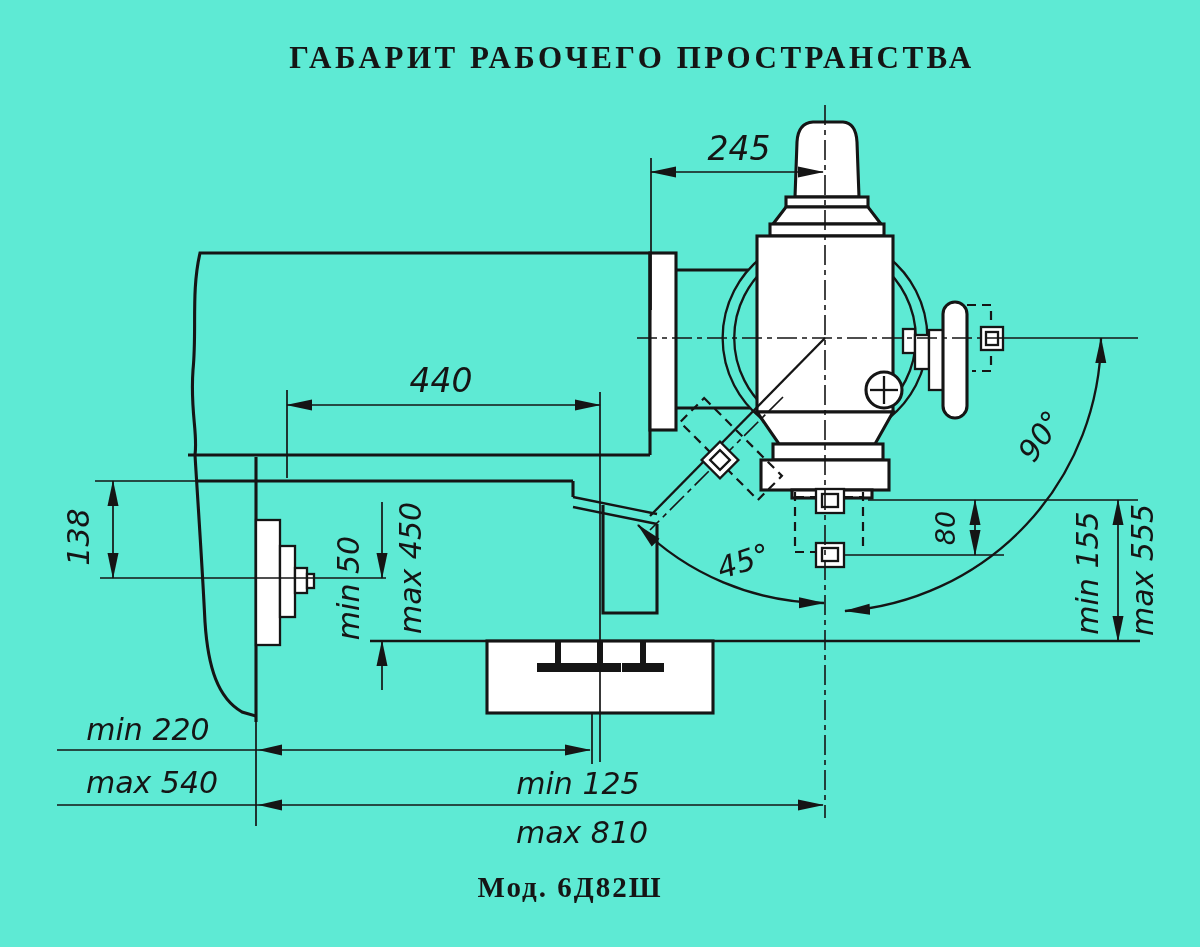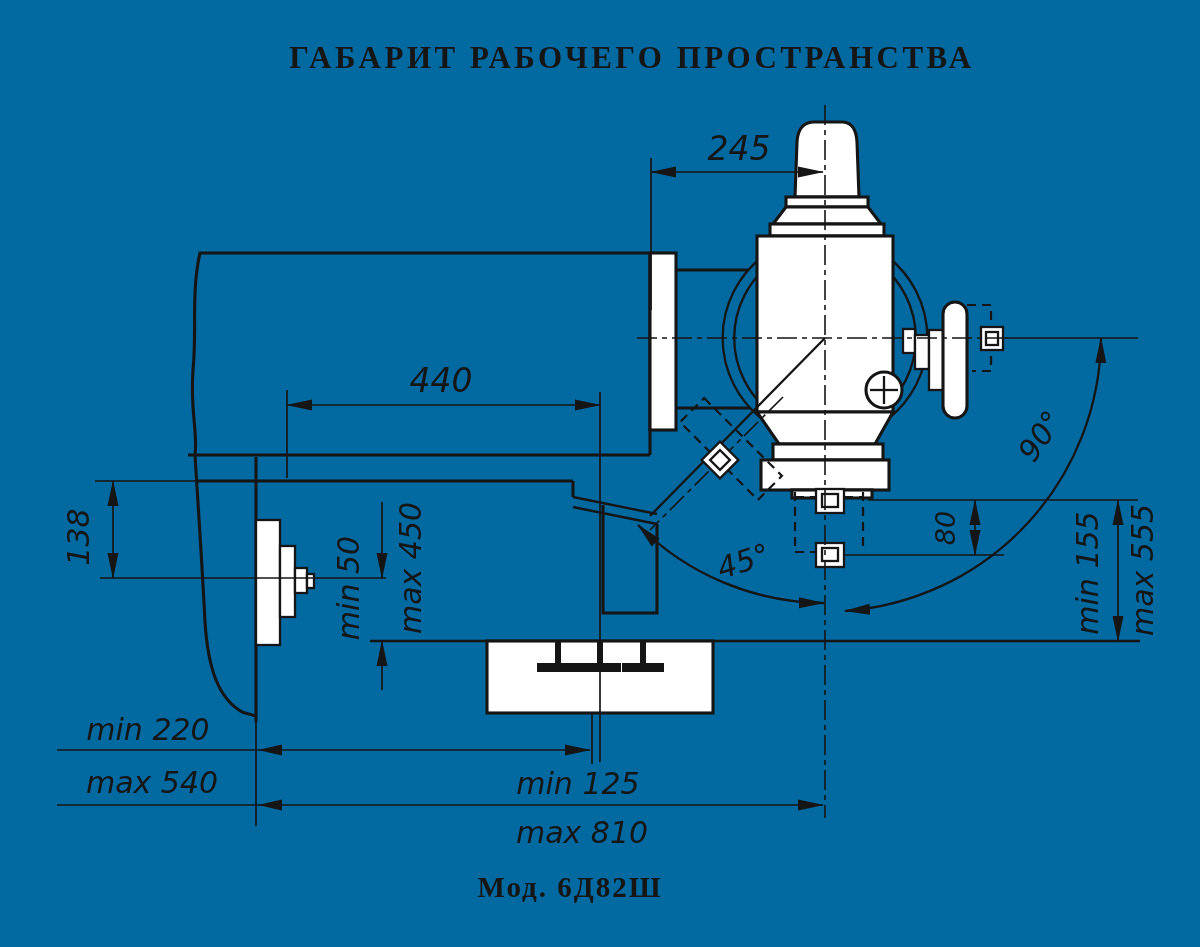--- a/index.html
+++ b/index.html
@@ -1,16 +1,16 @@
 <!DOCTYPE html>
 <html><head>
 <meta charset="utf-8">
 <style>
   html,body{margin:0;padding:0;background:#e8e8e8;}
-  .sheet{position:relative;width:1200px;height:947px;background:#0369a1;overflow:hidden;
+  .sheet{position:relative;width:1200px;height:947px;background:#5eead4;overflow:hidden;
          font-family:"DejaVu Sans",sans-serif;}
   svg{position:absolute;left:0;top:0;display:block;}
   svg *{vector-effect:none;}
   .ln{stroke:#151515;fill:none;stroke-linecap:butt;}
   .o3{stroke-width:3.1;}
   .o2{stroke-width:2.3;}
   .thin{stroke-width:1.7;}
   .wfill{fill:#ffffff;stroke:#151515;}
   .blk{fill:#151515;stroke:none;}
   .cl{stroke-dasharray:20 5 5 5;stroke-width:1.6;}

